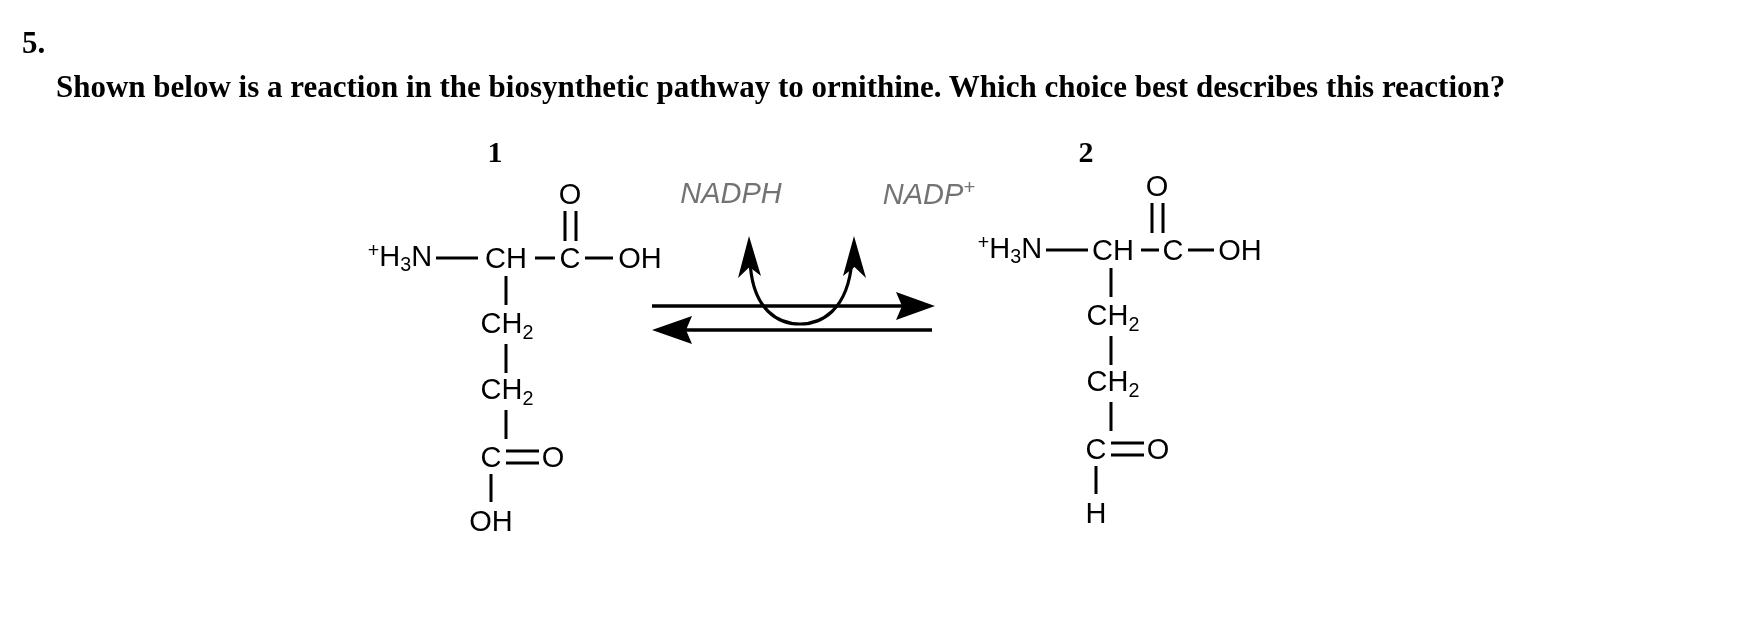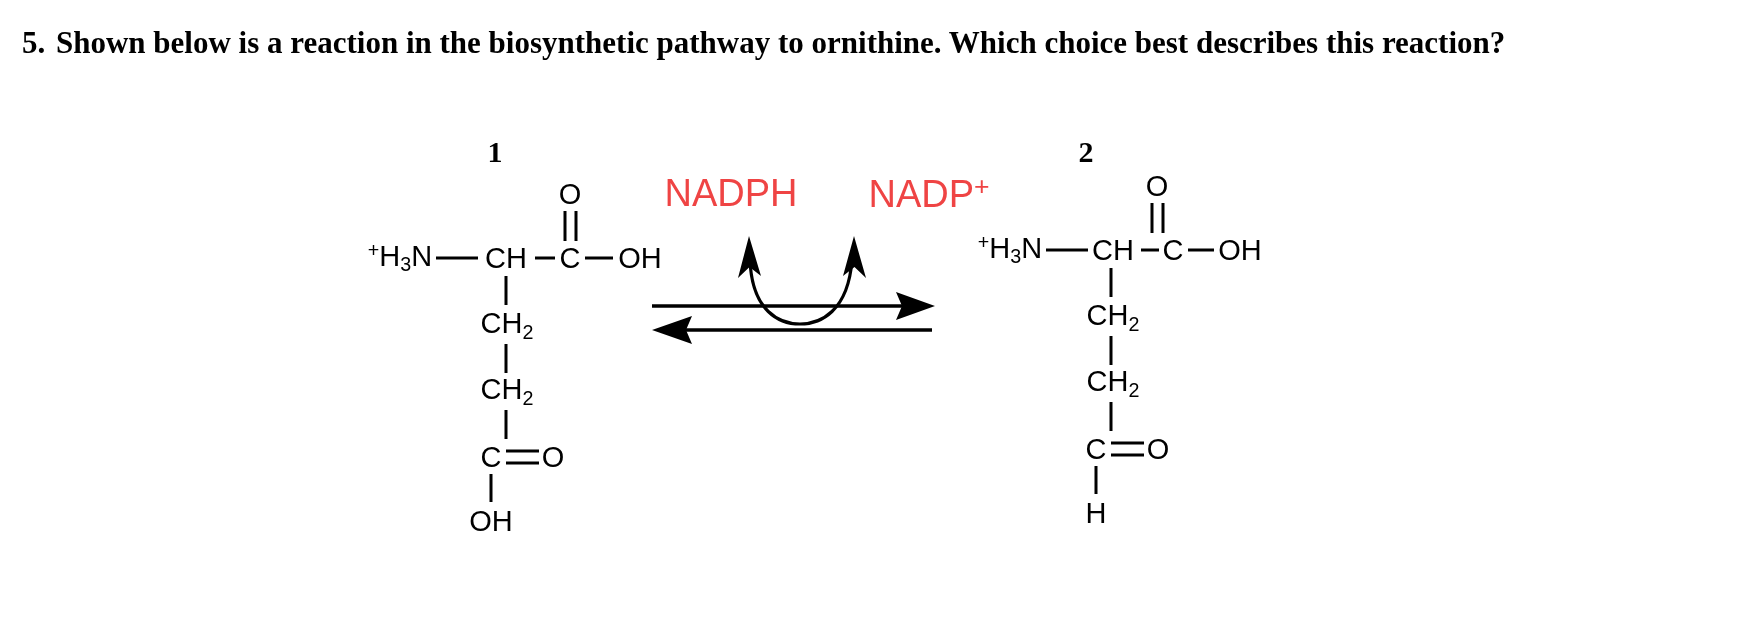--- a/index.html
+++ b/index.html
@@ -32,20 +32,21 @@
   #question .qnum {
     display: inline-block;
     width: 34px;
     vertical-align: top;
   }
   #question .qbody {
     display: inline-block;
     width: 1640px;
     vertical-align: top;
     text-indent: 0;
+    margin-top: 44px;
   }
   .atom {
     position: absolute;
     font-family: "Liberation Sans", sans-serif;
     font-size: 29px;
     line-height: 1;
     color: #000000;
     white-space: nowrap;
     transform: translate(-50%, -50%);
   }
@@ -62,25 +63,26 @@
     font-family: "Liberation Serif", serif;
     font-weight: bold;
     font-size: 30px;
     line-height: 1;
     transform: translate(-50%, -50%);
     color: #000000;
   }
   .cofactor {
     position: absolute;
     font-family: "Liberation Sans", sans-serif;
-    font-size: 38px;
+    font-size: 29px;
     line-height: 1;
     transform: translate(-50%, -50%);
-    color: #ef4444;
+    color: #737373;
     white-space: nowrap;
+    font-style: italic;
   }
   .cofactor sup {
     font-size: 0.7em;
     vertical-align: 0.45em;
   }
 
   
   .bond-h {
     position: absolute;
     height: 3px;

